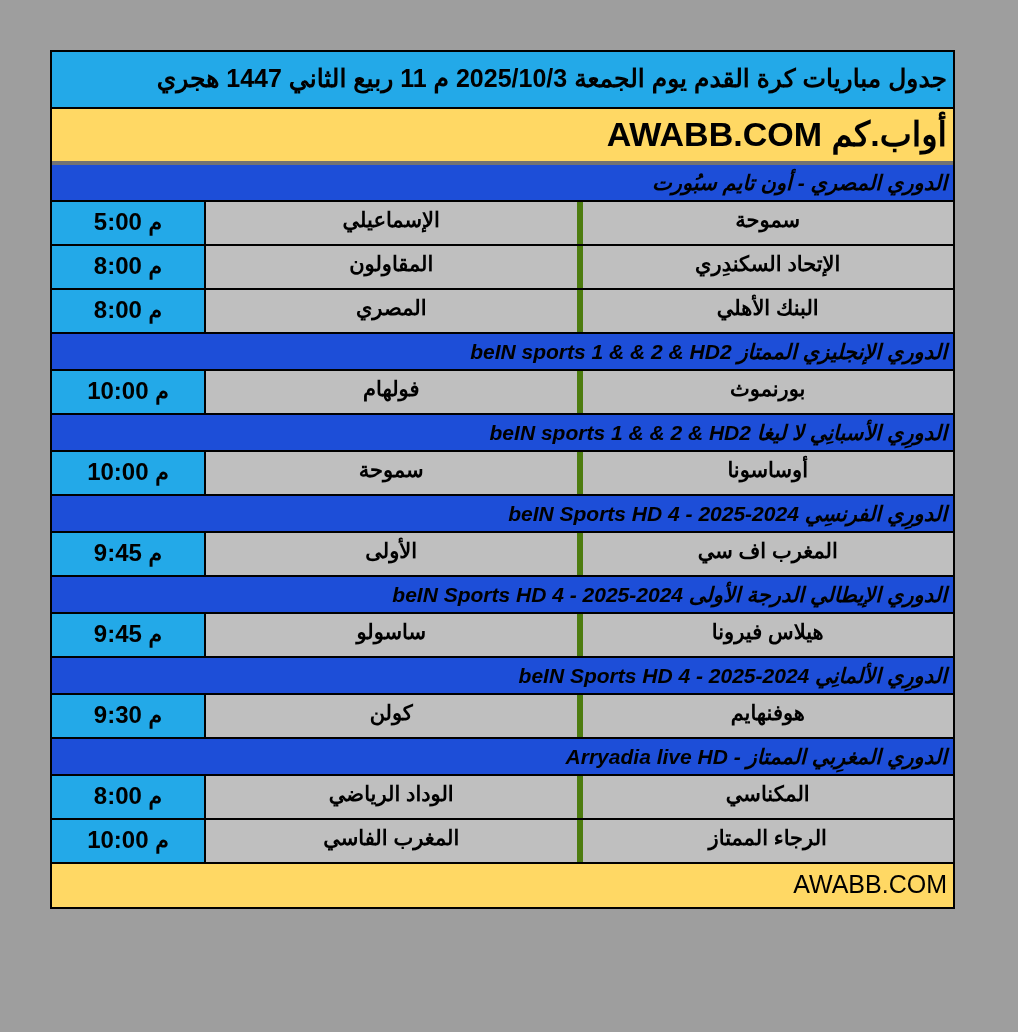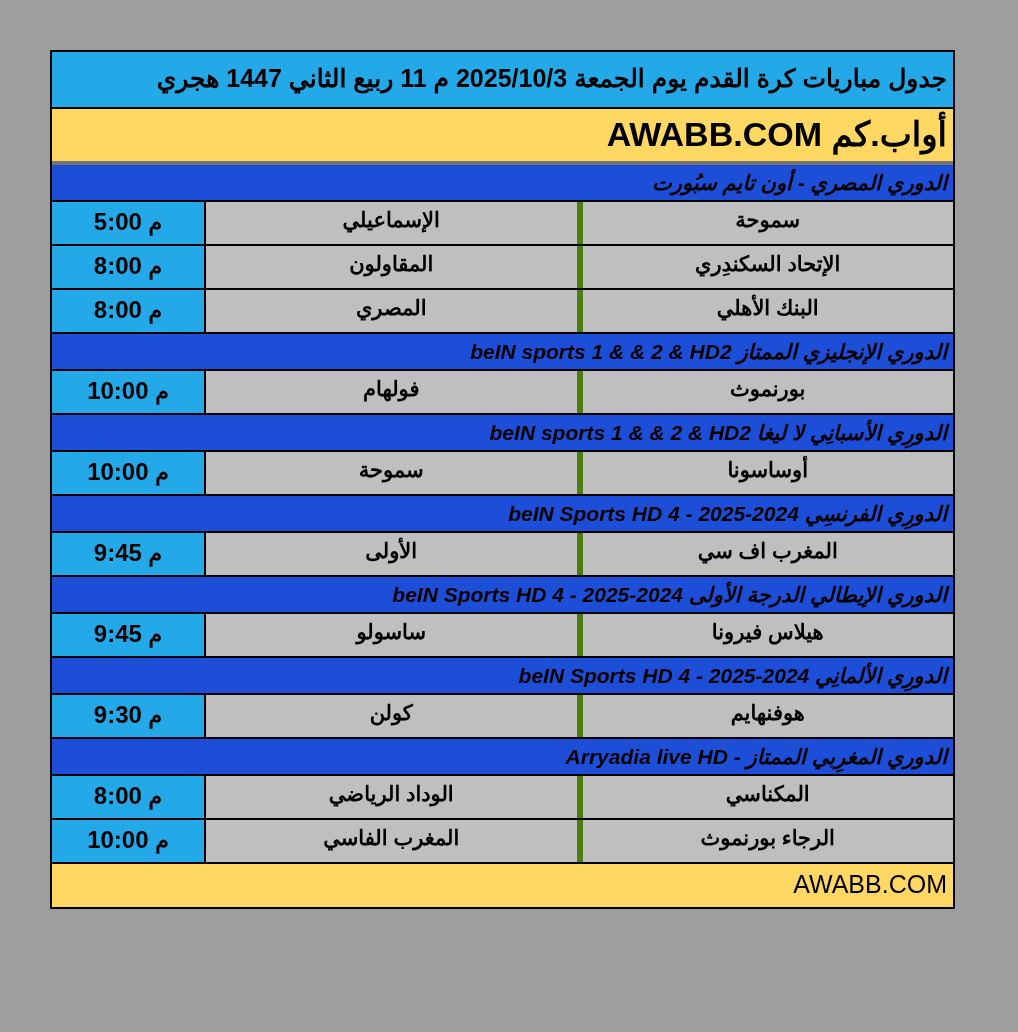--- a/index.html
+++ b/index.html
@@ -157,19 +157,19 @@
         <div class="cell team">كولن</div>
         <div class="cell time"><span class="ampm">م</span> <span class="ltr">9:30</span></div>
       </div>
       <div class="row league-bar">الدوري المغرِبي الممتاز  - Arryadia live HD</div>
       <div class="row match-row">
         <div class="cell team first">المكناسي</div>
         <div class="cell team">الوداد الرياضي</div>
         <div class="cell time"><span class="ampm">م</span> <span class="ltr">8:00</span></div>
       </div>
       <div class="row match-row">
-        <div class="cell team first">الرجاء بورنموث</div>
+        <div class="cell team first">الرجاء الممتاز</div>
         <div class="cell team">المغرب الفاسي</div>
         <div class="cell time"><span class="ampm">م</span> <span class="ltr">10:00</span></div>
       </div>
     </div>
   <div class="row footer-bar">AWABB.COM</div>
 </div>
 
 </body></html>

